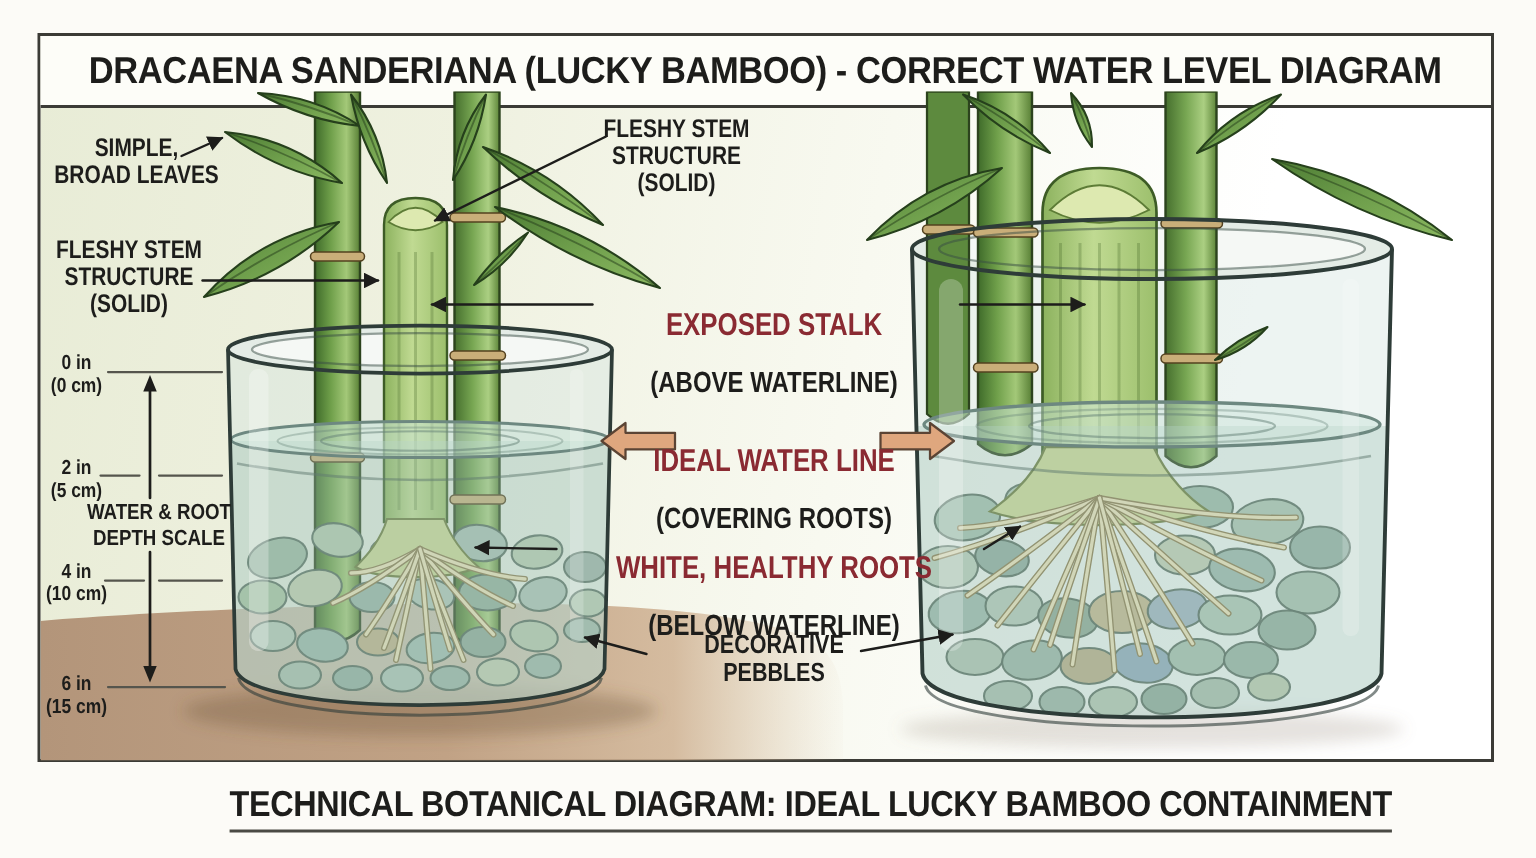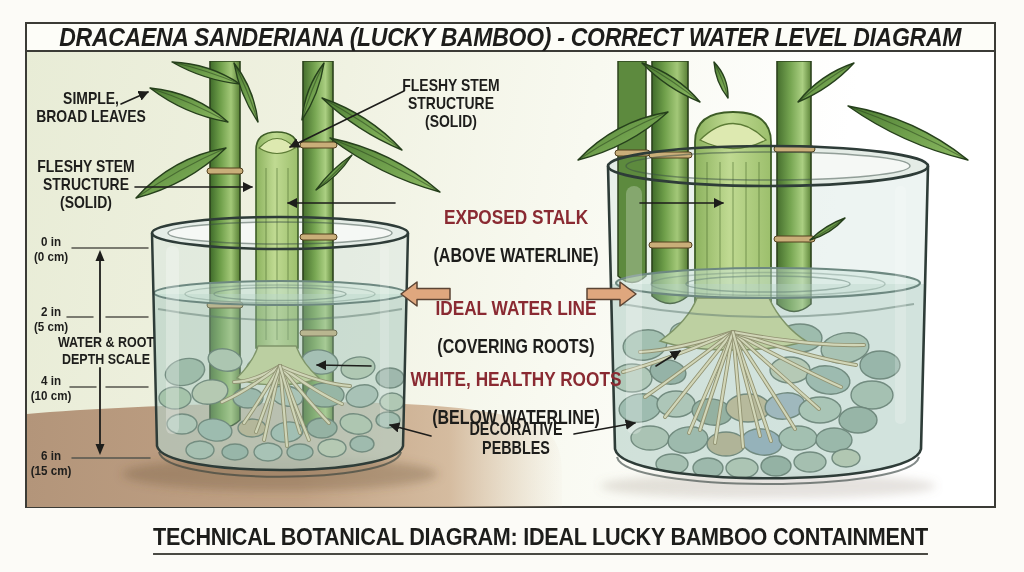--- a/index.html
+++ b/index.html
@@ -8,22 +8,22 @@
     background:#fcfbf7;
     font-family:"Liberation Sans", sans-serif;
     color:#1d1d1b;
   }
   .frame{
     position:absolute;left:25px;top:22px;width:971px;height:486px;
     border:2px solid #3b3b36;box-sizing:border-box;z-index:1;
     background:linear-gradient(100deg,#e8ecd6 0%,#eff1e0 28%,#f8f9f0 55%,#ffffff 80%);
   }
   .titlebar{
-    height:28px;border-bottom:2px solid #3b3b36;box-sizing:border-box;
-    background:#fdfdf8;display:flex;align-items:center;justify-content:center;font-style:italic;
+    height:48px;border-bottom:2px solid #3b3b36;box-sizing:border-box;
+    background:#fdfdf8;display:flex;align-items:center;justify-content:center;
   }
   .title-text{
     font-weight:bold;font-size:25px;letter-spacing:-.3px;white-space:nowrap;
     display:inline-block;transform:scaleX(.92);transform-origin:50% 50%;
   }
   svg#illu{position:absolute;left:0;top:0;width:1024px;height:572px;z-index:2;}
   .lbl{
     position:absolute;z-index:3;font-weight:bold;text-align:center;
     white-space:pre-line;line-height:1.06;
     transform:scaleX(.82);transform-origin:50% 50%;

